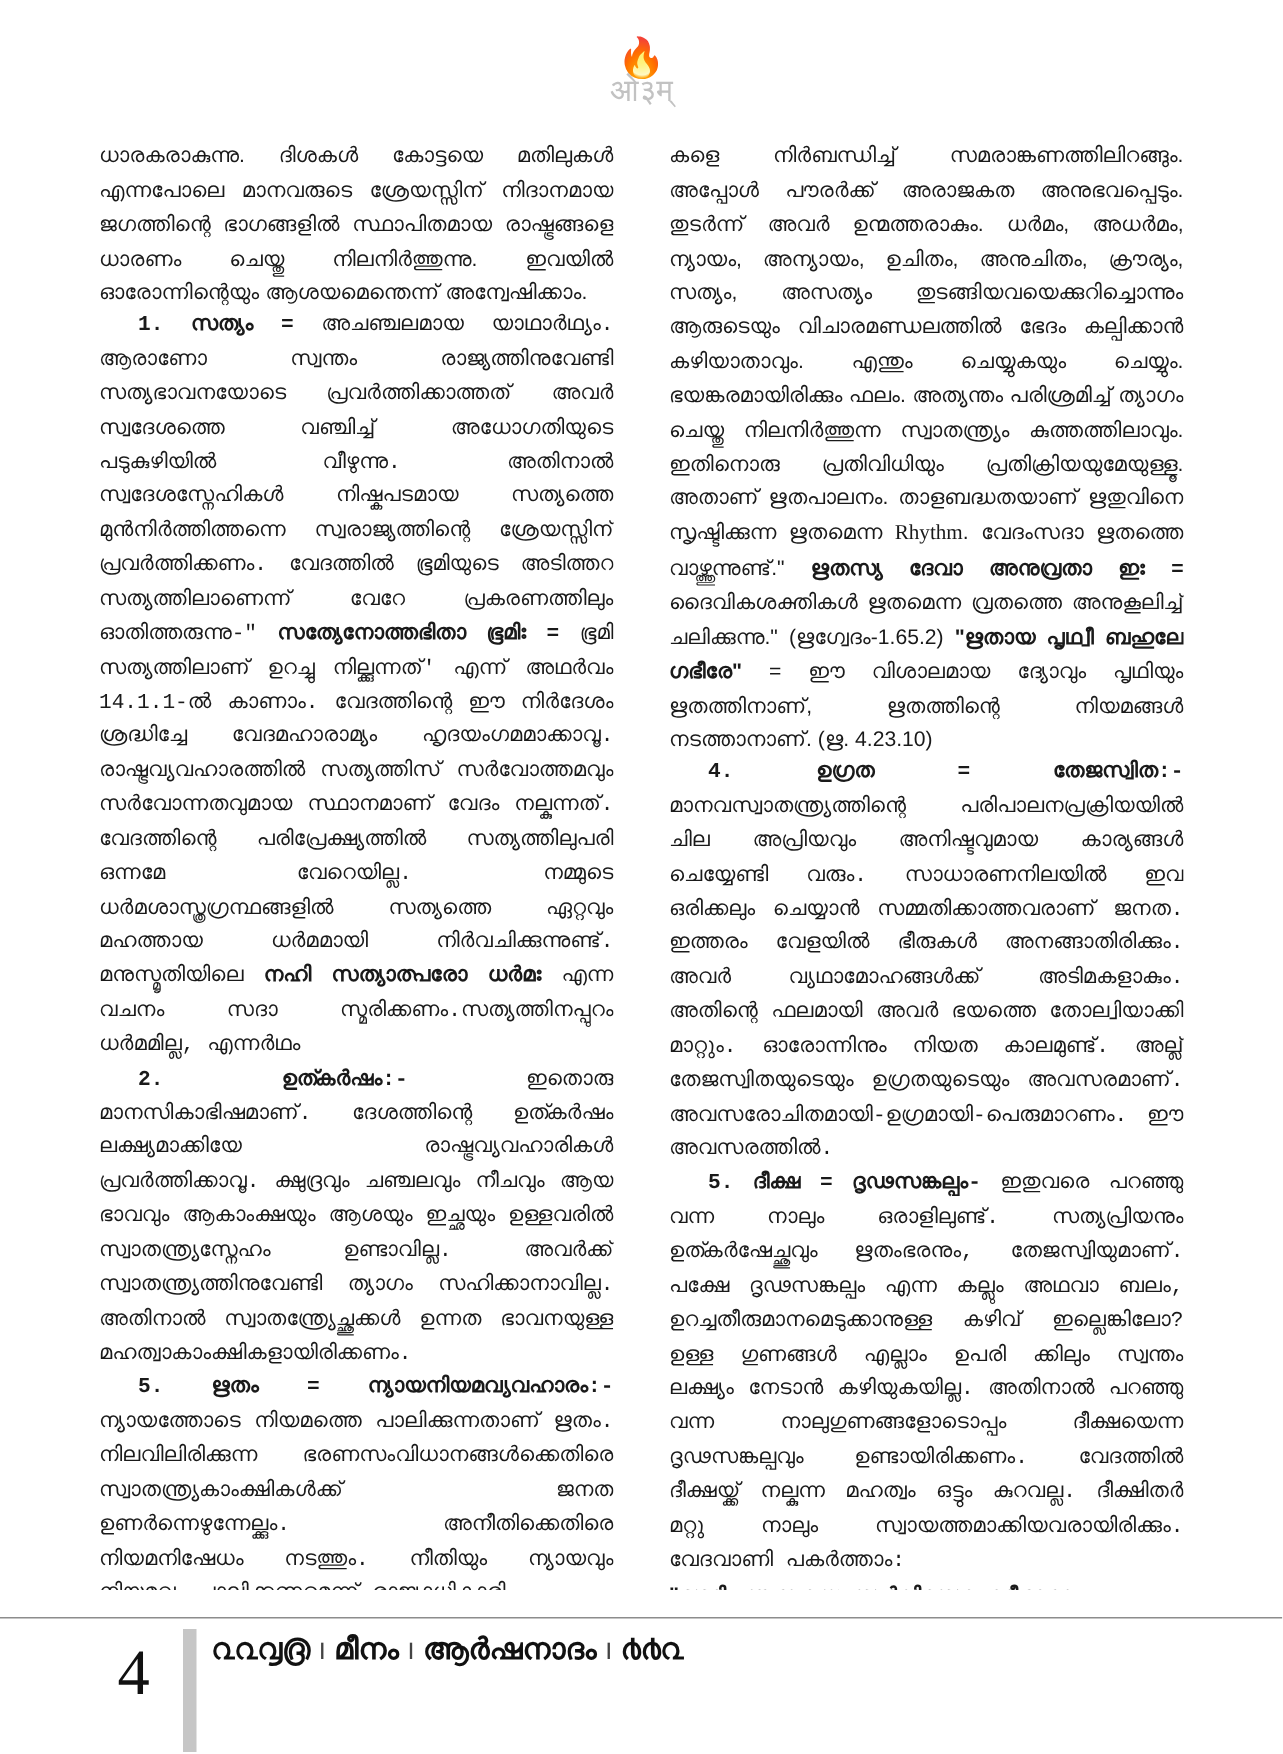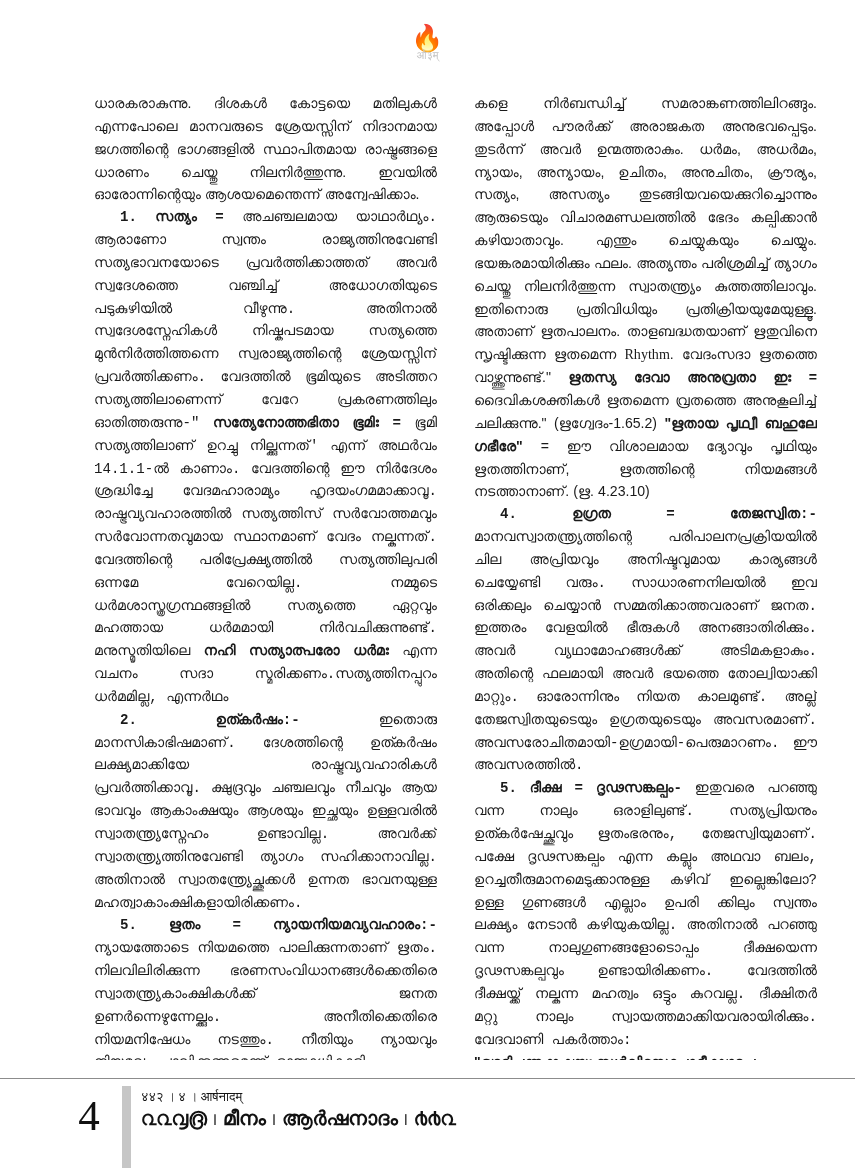--- a/index.html
+++ b/index.html
@@ -37,35 +37,34 @@
   }
   .om-flame {
     display: block;
     font-size: 26px;
     letter-spacing: 0;
     color: #c4c4c4;
     margin-bottom: -2px;
   }
   .om-glyph {
     display: block;
-    font-size: 11px;
+    font-size: 21px;
     color: #c2c2c2;
     font-family: Liberation Sans, sans-serif;
   }
 
   
   .columns {
     position: absolute;
     top: 92px;
     left: 66px;
     width: 723px;
     height: 968px;
     display: flex;
     gap: 37px;
-    margin-left: 28px;
   }
   .col {
     width: 343px;
     height: 100%;
     overflow: hidden;
   }
 
   .para {
     margin: 0;
     font-family: "Liberation Sans", "DejaVu Sans", sans-serif;
@@ -178,22 +177,19 @@
         <p class="para indent"><span class="bold">5. ദീക്ഷ = ദൃഢസങ്കല്പം-</span><span> ഇതുവരെ പറഞ്ഞു വന്ന നാലും ഒരാളിലുണ്ട്. സത്യപ്രിയനും ഉത്കർഷേച്ഛുവും ഋതംഭരനും, തേജസ്വിയുമാണ്. പക്ഷേ ദൃഢസങ്കല്പം എന്ന കല്ലും അഥവാ ബലം, ഉറച്ചതീരുമാനമെടുക്കാനുള്ള കഴിവ് ഇല്ലെങ്കിലോ? ഉള്ള ഗുണങ്ങൾ എല്ലാം ഉപരി ക്കിലും സ്വന്തം ലക്ഷ്യം നേടാൻ കഴിയുകയില്ല. അതിനാൽ പറഞ്ഞു വന്ന നാലുഗുണങ്ങളോടൊപ്പം ദീക്ഷയെന്ന ദൃഢസങ്കല്പവും ഉണ്ടായിരിക്കണം. വേദത്തിൽ ദീക്ഷയ്ക്ക് നല്കുന്ന മഹത്വം ഒട്ടും കുറവല്ല. ദീക്ഷിതർ മറ്റു നാലും സ്വായത്തമാക്കിയവരായിരിക്കും. വേദവാണി പകർത്താം:</span></p>
         <p class="para"><span class="bold">"ഭദ്രമിച്ഛന്ത ഋഷയഃ സ്വർവിദസ്തപോദീക്ഷാമുപ</span></p>
       </div>
   </div>
 
   <div class="footer-rule"></div>
   <div class="footer">
     <div class="folio">4</div>
     <div class="footer-bar"></div>
     <div class="footer-lines">
-      <div class="footer-line1">
-        <span>४४२</span><span class="sep">।</span><span>४</span><span class="sep">।</span><span>आर्षनादम्</span>
-      </div>
       <div class="footer-line2">
         <span>൨൨൮൫</span><span class="sep">।</span><span>മീനം</span><span class="sep">।</span><span>ആർഷനാദം</span><span class="sep">।</span><span>൪൪൨</span>
       </div>
     </div>
   </div>
 
 </div>
 
 </body></html>

